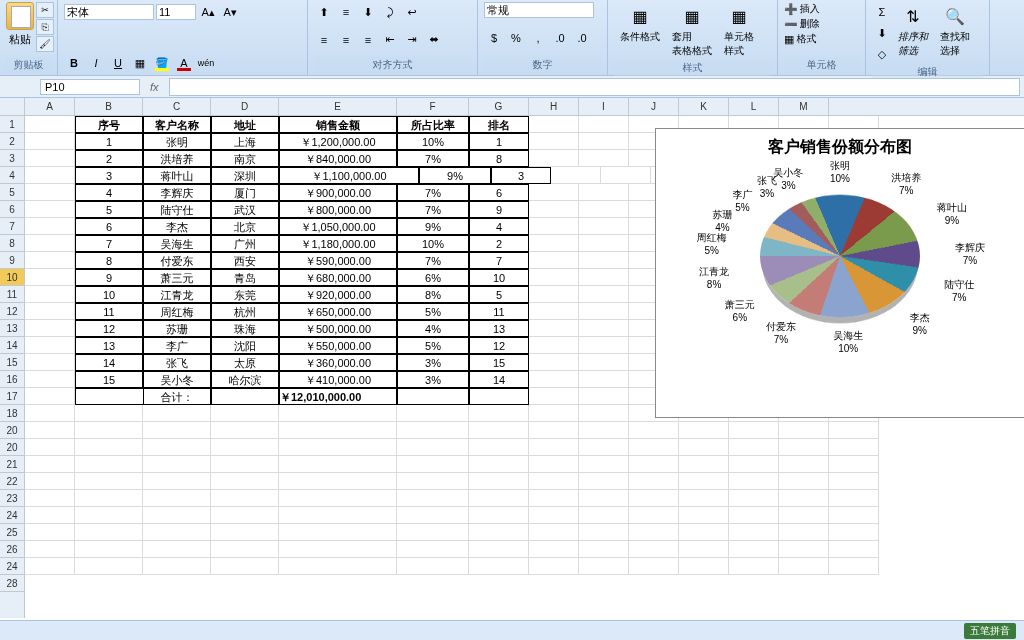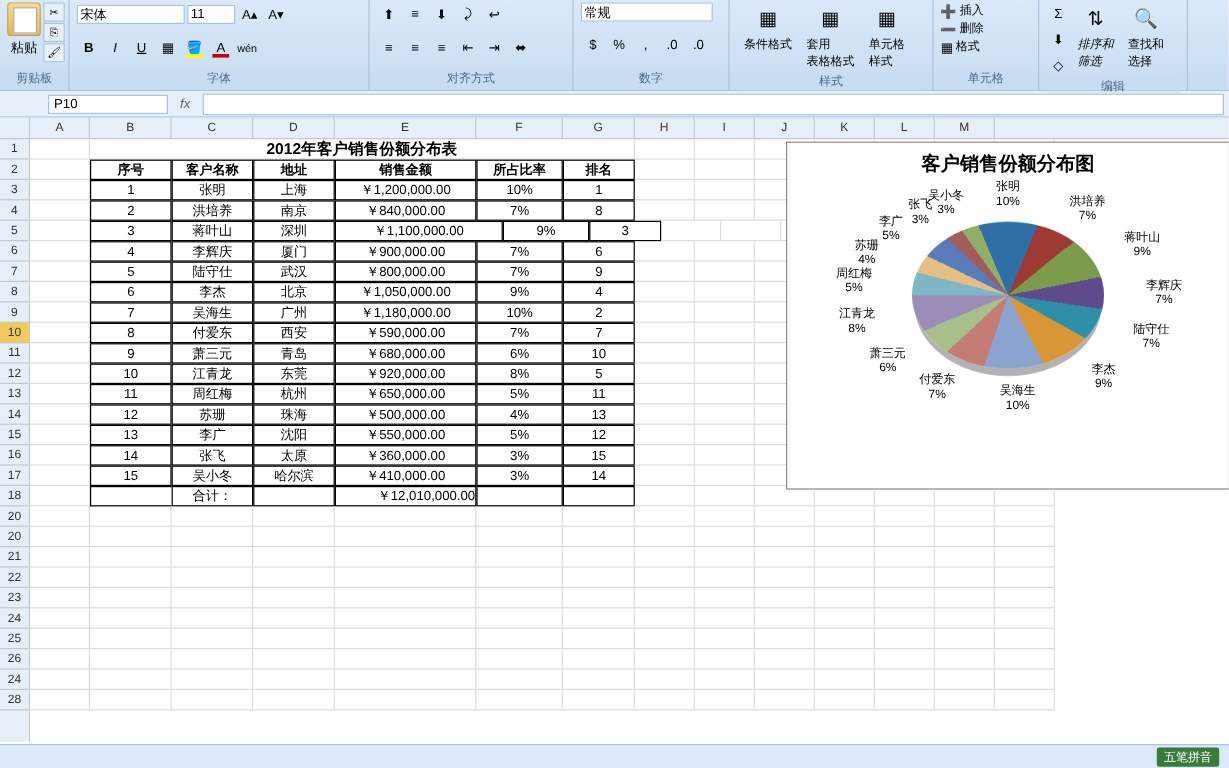--- a/index.html
+++ b/index.html
@@ -30,21 +30,21 @@
 .corner { height:18px; background:#e6eef7; border-bottom:1px solid #c0c8d0; }
 .row-h { height:17px; border-bottom:1px solid #c0c8d0; text-align:center; font-size:10px; color:#333; line-height:17px; }
 .row-h.sel { background:#f2ca58; }
 .grid-wrap { flex:1; overflow:hidden; position:relative; }
 .col-headers { display:flex; height:18px; background:#e6eef7; border-bottom:1px solid #c0c8d0; }
 .col-h { border-right:1px solid #c0c8d0; text-align:center; font-size:10px; color:#333; line-height:18px; }
 .grid { position:relative; }
 .grid-row { display:flex; height:17px; }
 .cell { border-right:1px solid #d8dce0; border-bottom:1px solid #d8dce0; font-size:11px; line-height:16px; overflow:hidden; white-space:nowrap; }
 .title-cell { font-weight:bold; font-size:13px; text-align:center; }
-.chart-box { position:absolute; left:630px; top:20px; width:370px; height:290px; border:1px solid #888; background:#fff; }
+.chart-box { position:absolute; left:630px; top:30px; width:370px; height:290px; border:1px solid #888; background:#fff; }
 .chart-title { text-align:center; font-weight:bold; font-size:16px; padding:8px 0 4px; }
 .pie-wrap { position:relative; left:50%; transform:translateX(-50%); width:160px; height:160px; margin-top:14px;}
 .pie { width:160px; height:160px; border-radius:50%; transform:rotateX(40deg); box-shadow:0 10px 0 -2px rgba(0,0,0,.3); }
 .dl { position:absolute; font-size:10px; white-space:nowrap; }
 .status-bar { position:fixed; bottom:0; right:0; left:0; height:20px; background:#dbe9f9; border-top:1px solid #a9c3e0; display:flex; justify-content:flex-end; align-items:center; padding:0 8px; gap:8px; font-size:10px; }
 .ime { background:#3a7a3a; color:#fff; padding:1px 6px; border-radius:2px; }
 </style>
 </head>
 <body>
 
@@ -79,21 +79,20 @@
           <i>I</i>
         </button>
       <button class="fmt-btn">
           <u>U</u>
         </button>
       <button class="fmt-btn">▦</button>
       <button class="fmt-btn" style="position:relative;">🪣<span style="position:absolute;bottom:1px;left:2px;width:14px;height:3px;background:#ff0;"></span></button>
       <button class="fmt-btn" style="position:relative;">A<span style="position:absolute;bottom:1px;left:2px;width:14px;height:3px;background:#c00;"></span></button>
       <button class="fmt-btn" style="font-size:9px;">wén</button>
     </div>
-    <div class="ribbon-group-label">字体</div>
   </div>
 
   <div class="ribbon-group" style="width:170px;">
     <div class="ribbon-row">
       <button class="fmt-btn">⬆</button>
       <button class="fmt-btn">≡</button>
       <button class="fmt-btn">⬇</button>
       <button class="fmt-btn">⤸</button>
       <button class="fmt-btn">↩</button>
     </div>
@@ -234,31 +233,20 @@
         <div class="col-h" style="width: 50px;">H</div>
         <div class="col-h" style="width: 50px;">I</div>
         <div class="col-h" style="width: 50px;">J</div>
         <div class="col-h" style="width: 50px;">K</div>
         <div class="col-h" style="width: 50px;">L</div>
         <div class="col-h" style="width: 50px;">M</div>
       </div>
     <div class="grid" id="grid">
         <div class="grid-row">
           <div class="cell" style="width: 50px;"></div>
-          <div class="cell title-cell" style="width:454px">2012年客户销售份额分布表</div>
-          <div class="cell" style="width: 50px;"></div>
-          <div class="cell" style="width: 50px;"></div>
-          <div class="cell" style="width: 50px;"></div>
-          <div class="cell" style="width: 50px;"></div>
-          <div class="cell" style="width: 50px;"></div>
-          <div class="cell" style="width: 50px;"></div>
-          <div class="cell" style="width: 50px;"></div>
-        </div>
-        <div class="grid-row">
-          <div class="cell" style="width: 50px;"></div>
           <div class="cell" style="width: 68px; border: 1px solid rgb(0, 0, 0); font-weight: bold; text-align: center;">序号</div>
           <div class="cell" style="width: 68px; border: 1px solid rgb(0, 0, 0); font-weight: bold; text-align: center;">客户名称</div>
           <div class="cell" style="width: 68px; border: 1px solid rgb(0, 0, 0); font-weight: bold; text-align: center;">地址</div>
           <div class="cell" style="width: 118px; border: 1px solid rgb(0, 0, 0); font-weight: bold; text-align: center;">销售金额</div>
           <div class="cell" style="width: 72px; border: 1px solid rgb(0, 0, 0); font-weight: bold; text-align: center;">所占比率</div>
           <div class="cell" style="width: 60px; border: 1px solid rgb(0, 0, 0); font-weight: bold; text-align: center;">排名</div>
           <div class="cell" style="width: 50px;"></div>
           <div class="cell" style="width: 50px;"></div>
           <div class="cell" style="width: 50px;"></div>
           <div class="cell" style="width: 50px;"></div>
@@ -504,21 +492,21 @@
           <div class="cell" style="width: 50px;"></div>
           <div class="cell" style="width: 50px;"></div>
           <div class="cell" style="width: 50px;"></div>
           <div class="cell" style="width: 50px;"></div>
         </div>
         <div class="grid-row">
           <div class="cell" style="width: 50px;"></div>
           <div class="cell" style="width: 68px; border-top: 1px solid rgb(0, 0, 0); border-right: none; border-bottom: 1px solid rgb(0, 0, 0); border-left: 1px solid rgb(0, 0, 0); border-image: initial; text-align: center;"></div>
           <div class="cell" style="width: 68px; border: 1px solid rgb(0, 0, 0); text-align: center;">合计：</div>
           <div class="cell" style="width: 68px; border: 1px solid rgb(0, 0, 0); text-align: center;"></div>
-          <div class="cell" style="width: 118px; border: 1px solid rgb(0, 0, 0); text-align: right;">￥12,010,000.00</div>
+          <div class="cell" style="width: 118px; border: 1px solid rgb(0, 0, 0); text-align: left; font-weight: bold;">￥12,010,000.00</div>
           <div class="cell" style="width: 72px; border: 1px solid rgb(0, 0, 0); text-align: center;"></div>
           <div class="cell" style="width: 60px; border: 1px solid rgb(0, 0, 0); text-align: center;"></div>
           <div class="cell" style="width: 50px;"></div>
           <div class="cell" style="width: 50px;"></div>
           <div class="cell" style="width: 50px;"></div>
           <div class="cell" style="width: 50px;"></div>
           <div class="cell" style="width: 50px;"></div>
           <div class="cell" style="width: 50px;"></div>
           <div class="cell" style="width: 50px;"></div>
         </div>

